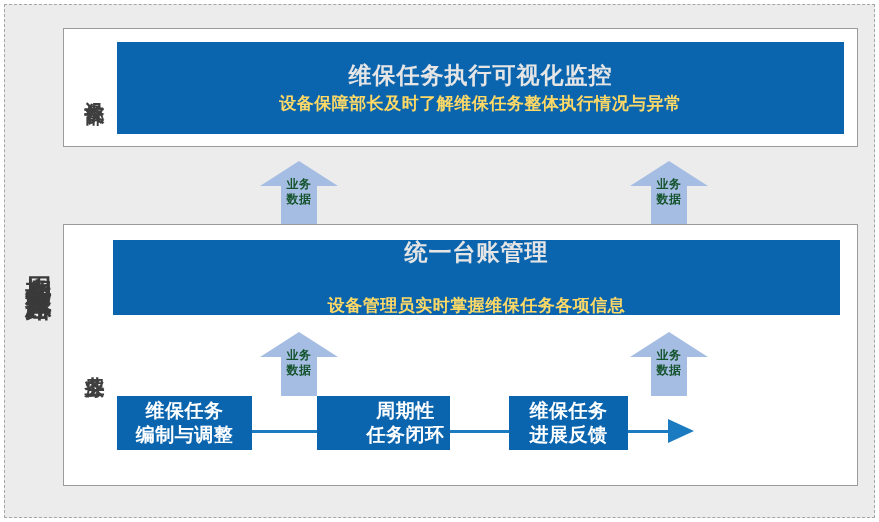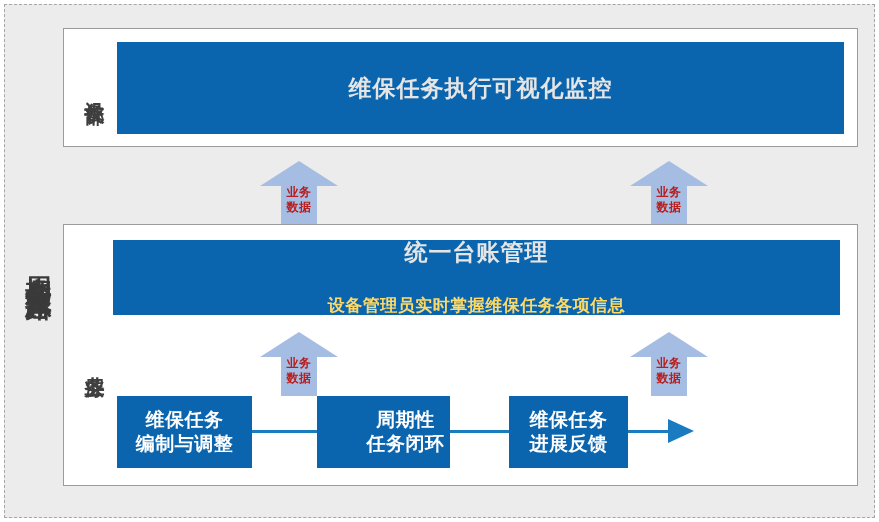--- a/index.html
+++ b/index.html
@@ -159,24 +159,24 @@
     top: 0;
     width: 0;
     height: 0;
     border-left: 39px solid transparent;
     border-right: 39px solid transparent;
     border-bottom: 25px solid #a5bde2;
   }
   .up-arrow .arrow-text {
     position: absolute;
     left: 0;
-    top: 24px;
+    top: 16px;
     width: 78px;
     text-align: center;
-    color: #b91c1c;
+    color: #14532d;
     font-size: 12px;
     font-weight: bold;
     line-height: 1.25;
     letter-spacing: 0.5px;
   }
 
   .arrow-a { left: 260px; top: 161px; }
   .arrow-b { left: 630px; top: 161px; }
   .arrow-c { left: 260px; top: 332px; }
   .arrow-d { left: 630px; top: 332px; }
@@ -189,21 +189,21 @@
     display: flex;
     flex-direction: column;
     align-items: center;
     justify-content: center;
     text-align: center;
     font-size: 19px;
     font-weight: bold;
     line-height: 1.28;
     letter-spacing: 0.5px;
     top: 396px;
-    height: 72px;
+    height: 54px;
     box-sizing: border-box;
   }
   .box-1 { left: 117px; width: 135px; }
   .box-2 { left: 317px; width: 133px; padding-left: 44px; }
   .box-3 { left: 509px; width: 119px; }
   .box-4 { left: 694px; width: 135px; }
 
   
   .connector {
     position: absolute;
@@ -234,20 +234,21 @@
   <div class="outer-frame"></div>
 
   <div class="vertical-title">周期任务管理整体思路</div>
 
   <div class="panel panel-top"></div>
 
   <div class="role-label role-top">设备部长</div>
 
   <div class="banner banner-top">
     <div class="banner-title">维保任务执行可视化监控</div>
+    <div class="banner-sub">设备保障部长及时了解维保任务整体执行情况与异常</div>
   </div>
 
   <div class="up-arrow arrow-a">
     <div class="head"></div>
     <div class="shaft"></div>
     <div class="arrow-text">
       <span>业务</span><br>
       <span>数据</span>
     </div>
   </div>

